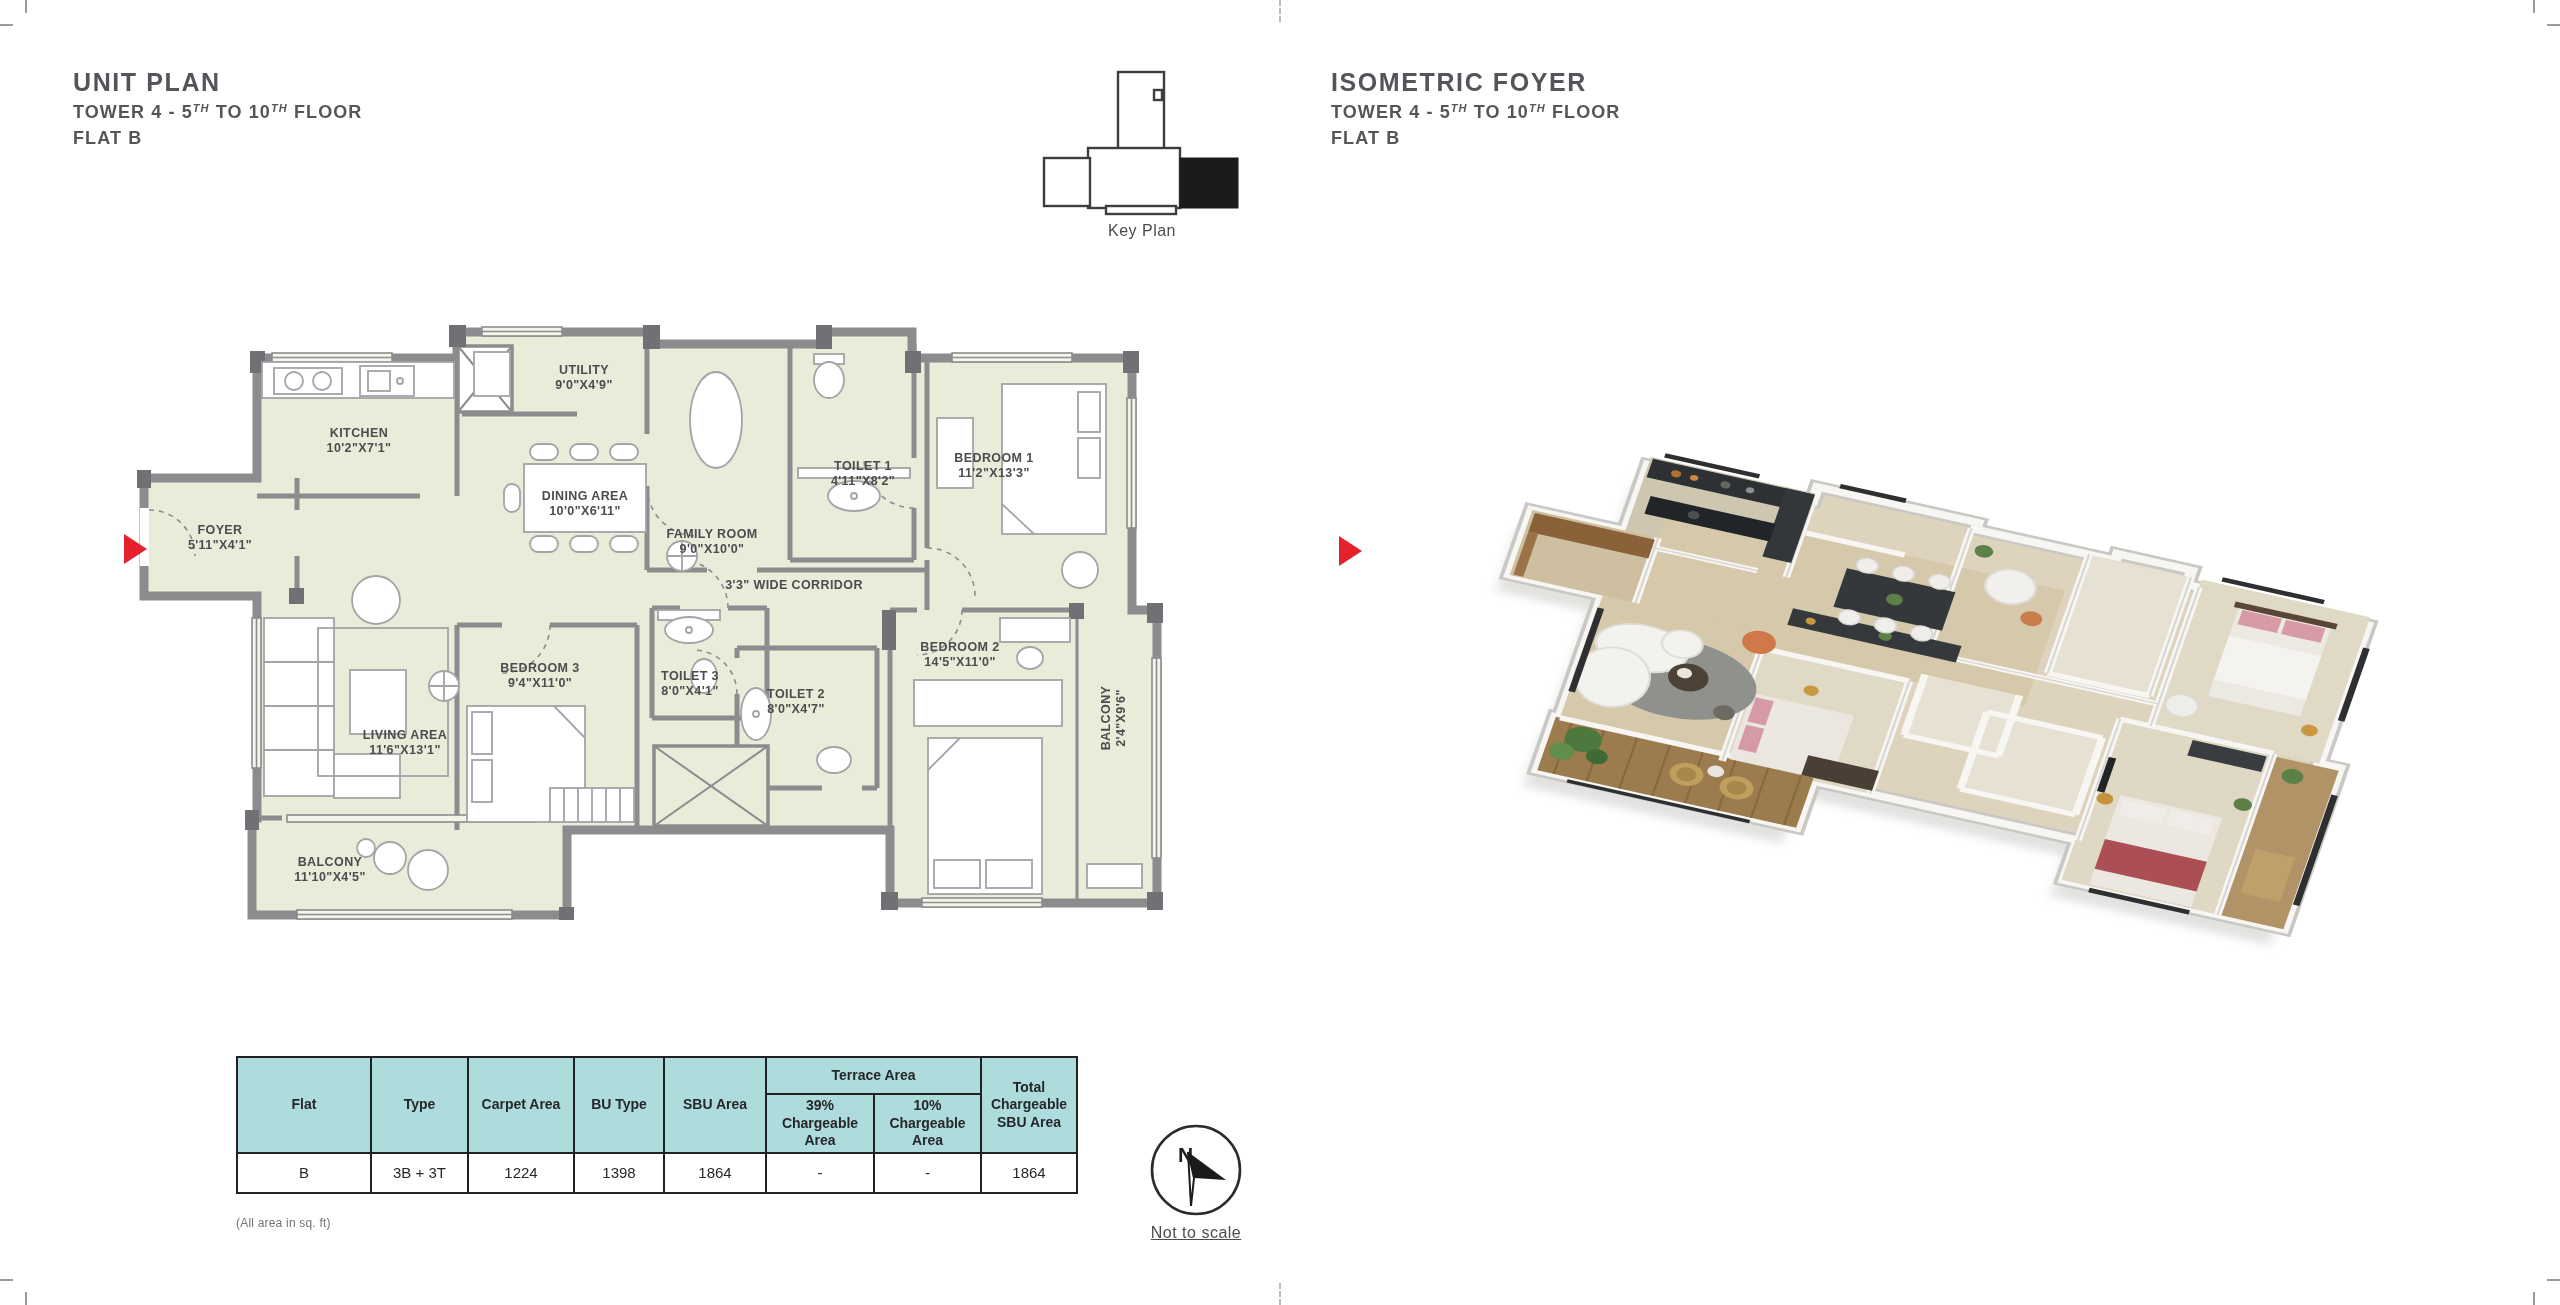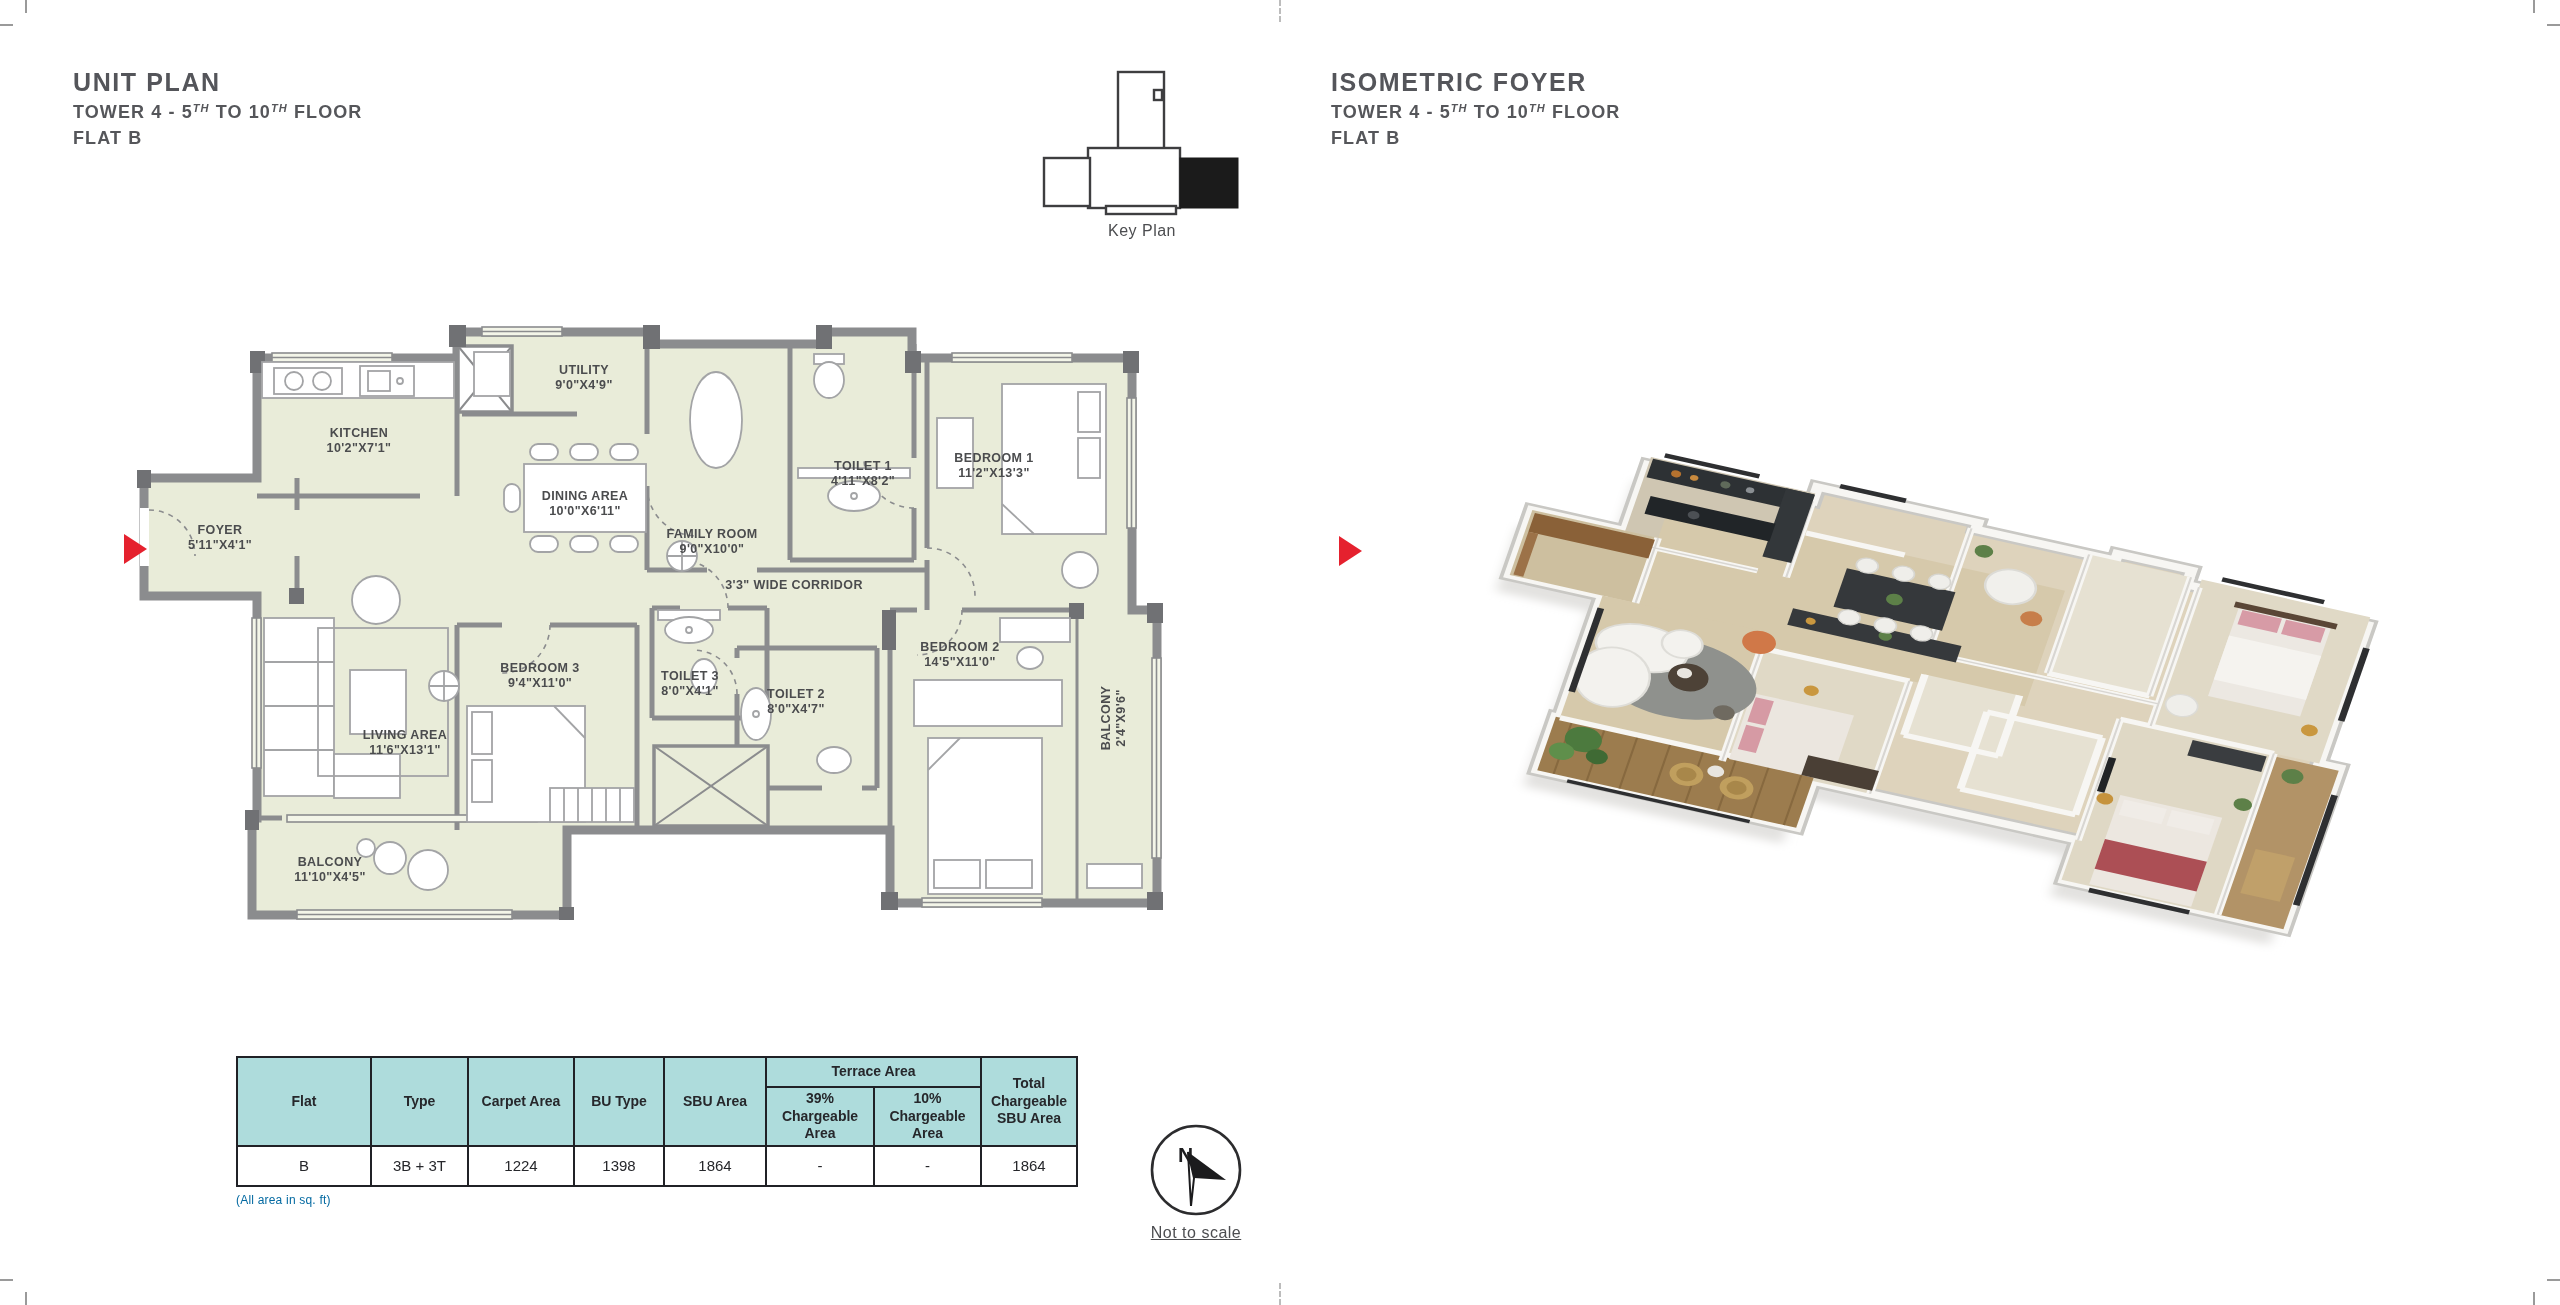--- a/index.html
+++ b/index.html
@@ -17,23 +17,23 @@
   .fold { position:absolute; width:0; border-left:2px dashed #bcbcbc; }
 
   
   .keyplan-label { font-size:16px; color:#4c4d50; text-align:center; letter-spacing:0.5px; }
 
   
   table.area { border-collapse:collapse; table-layout:fixed; width:840px;
                font-size:14px; color:#26272b; text-align:center; }
   table.area th, table.area td { border:2px solid #202126; padding:2px 4px; }
   table.area th { background:#aedcdc; font-weight:bold; line-height:1.25; }
-  table.area th.grp { height:30px;margin-left:44px; }
+  table.area th.grp { height:37px;margin-left:44px; }
   table.area td { background:#ffffff; height:40px; font-size:15px; }
-  .area-note { font-size:12px; color:#0369a1; margin-top:6px; letter-spacing:0.2px; }
+  .area-note { font-size:12px; color:#737373; margin-top:22px; letter-spacing:0.2px; }
 
   .compass-note { font-size:16px; color:#4c4d50; text-align:center; letter-spacing:0.5px;text-decoration:underline; }
 
   svg text { font-family:"Liberation Sans", sans-serif; }
   .rl  { font-size:12.5px; font-weight:bold; fill:#4b4c4e; letter-spacing:0.4px; text-anchor:middle; }
 </style>
 </head>
 <body>
 
 <div class="mark" style="left:25px;top:0;width:2px;height:13px"></div>

